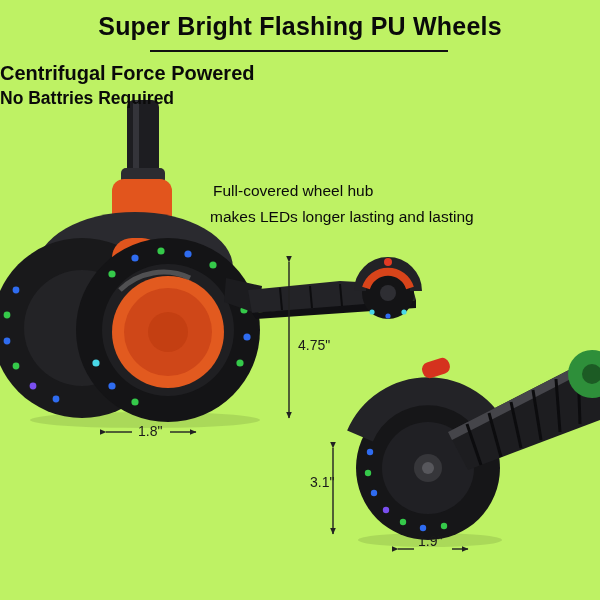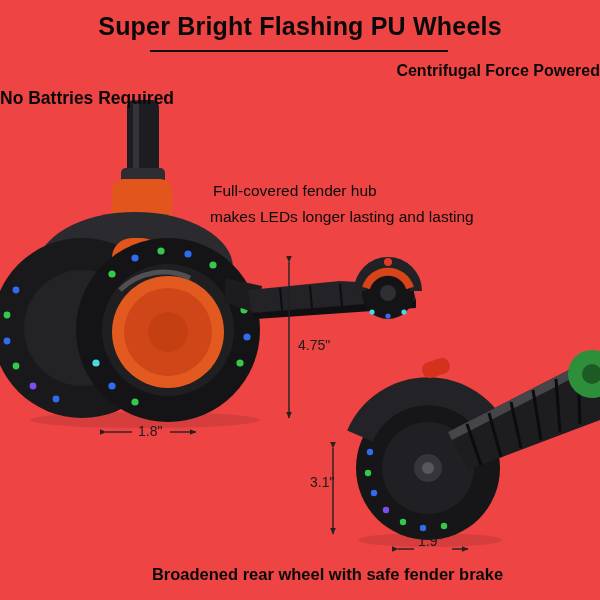--- a/index.html
+++ b/index.html
@@ -1,28 +1,28 @@
 <!DOCTYPE html>
 <html><head>
 <meta charset="utf-8">
 <style>
   html,body{margin:0;padding:0;background:#fff;}
   #stage{
-    position:relative;width:600px;height:600px;background:#ef4444;
+    position:relative;width:600px;height:600px;background:#bef264;
     font-family:"Liberation Sans", sans-serif;color:#0a0a0a;overflow:hidden;
   }
   .abs{position:absolute;}
   .title{
     left:0;top:12px;width:600px;text-align:center;
     font-size:25px;font-weight:bold;letter-spacing:.2px;
   }
   .title-underline{
     left:150px;top:50px;width:298px;height:2px;background:#111;
   }
-  .subtitle1{left:0;top:62px;width:600px;text-align:right;font-size:16px;font-weight:bold;}
+  .subtitle1{left:0;top:62px;width:600px;text-align:left;font-size:20px;font-weight:bold;}
   .subtitle2{left:0;top:88px;width:600px;text-align:left;font-size:17.5px;font-weight:bold;}
   .anno1{left:213px;top:182px;font-size:15.5px;}
   .anno2{left:210px;top:208px;font-size:15.5px;}
   .dim{font-size:14px;color:#1a1a1a;}
   .dim-475{left:298px;top:337px;}
   .dim-18{left:138px;top:423px;}
   .dim-31{left:310px;top:474px;}
   .dim-19{left:418px;top:533px;}
   .footer{left:0;top:565px;width:600px;text-align:center;padding-left:55px;box-sizing:border-box;
     font-size:16.5px;font-weight:bold;}
@@ -153,22 +153,21 @@
       <line x1="398" y1="549" x2="414" y2="549" marker-start="url(#arw)"></line>
       <line x1="452" y1="549" x2="468" y2="549" marker-end="url(#arw)"></line>
     </g>
   </svg>
 
   <div class="abs title">Super Bright Flashing PU Wheels</div>
   <div class="abs title-underline"></div>
   <div class="abs subtitle1">Centrifugal Force Powered</div>
   <div class="abs subtitle2">No Battries Required</div>
 
-  <div class="abs anno1">Full-covered fender hub</div>
+  <div class="abs anno1">Full-covered wheel hub</div>
   <div class="abs anno2">makes LEDs longer lasting and lasting</div>
 
   <div class="abs dim dim-475">4.75"</div>
   <div class="abs dim dim-18">1.8"</div>
   <div class="abs dim dim-31">3.1"</div>
   <div class="abs dim dim-19">1.9"</div>
 
-  <div class="abs footer">Broadened rear wheel with safe fender brake</div>
 </div>
 
 </body></html>

